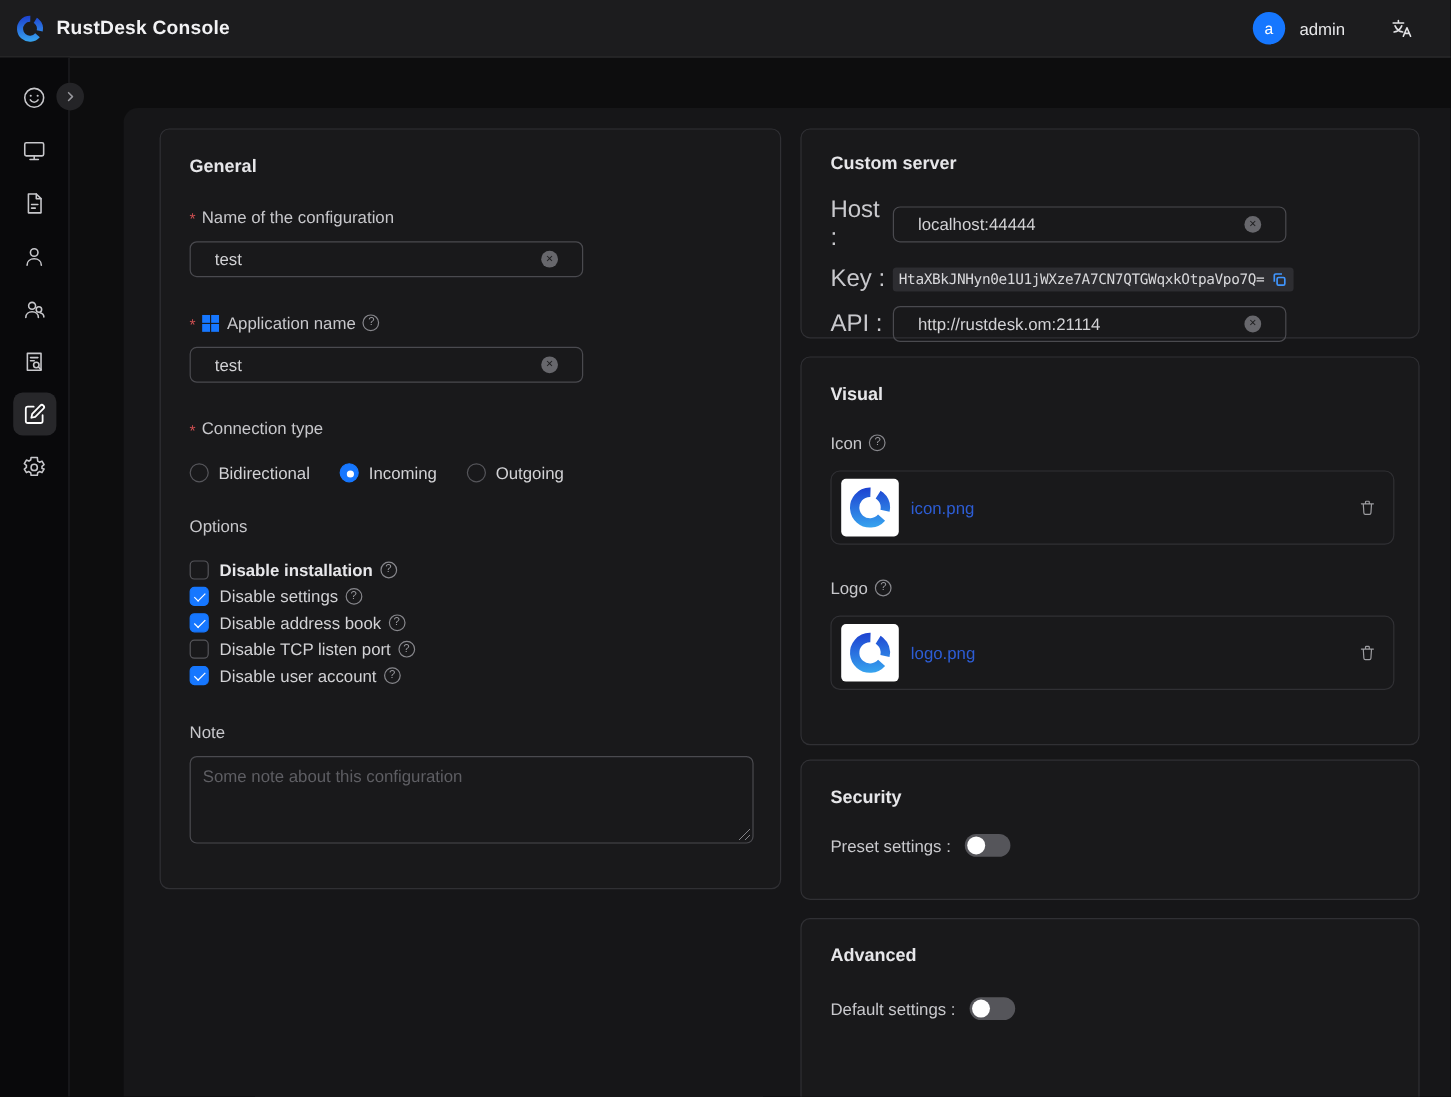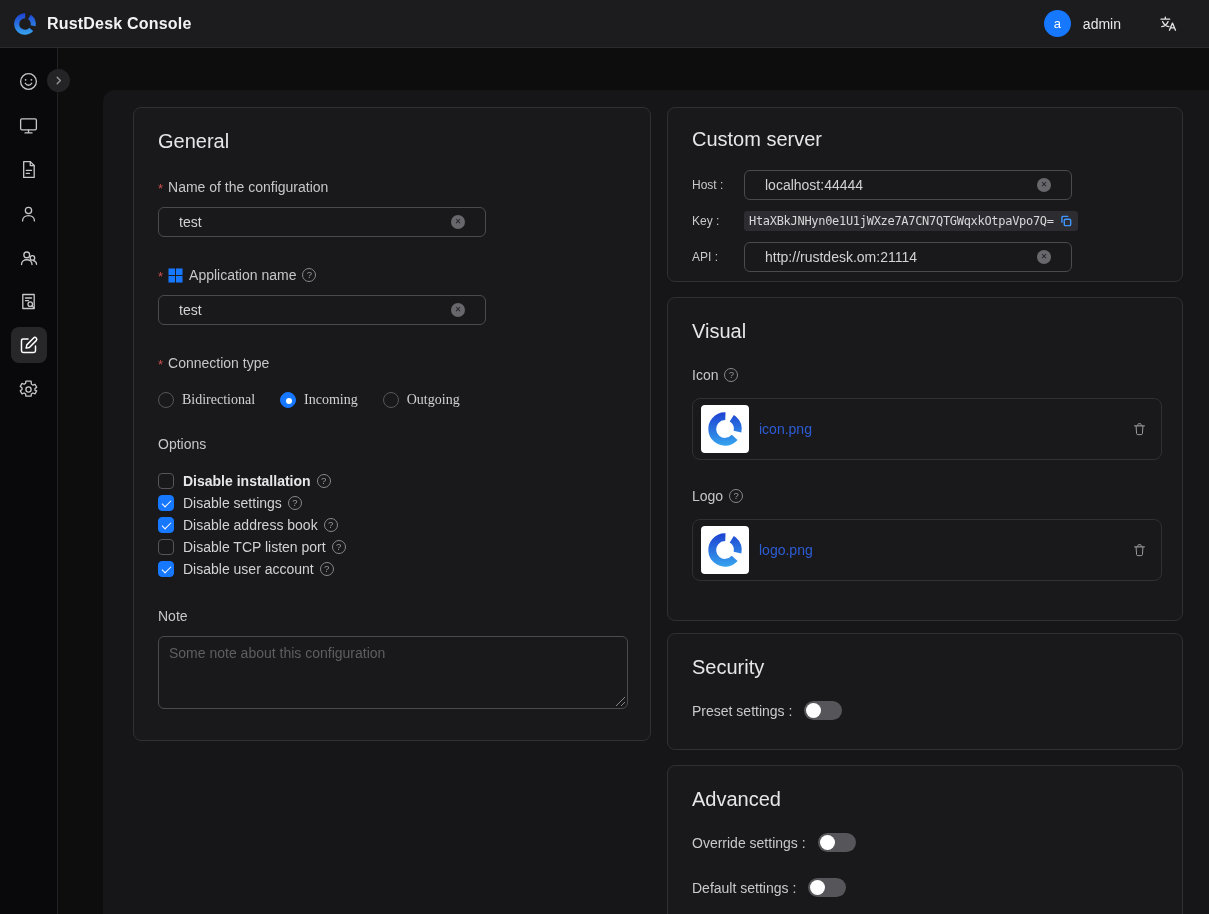--- a/index.html
+++ b/index.html
@@ -31,38 +31,38 @@
 
   
   .wrapper { position:absolute; left:103px; top:90px; width:1106px; height:824px; background:#161618;
              border-top-left-radius:12px; }
   .card { position:absolute; background:#19191b; border:1px solid #303034; border-radius:8px; padding:22px 24px; }
   #general-card  { left:30px;  top:17px;  width:518px; height:634px; }
   #custom-card   { left:564px; top:17px;  width:516px; height:175px; padding-top:20px; }
   #visual-card   { left:564px; top:207px; width:516px; height:324px; }
   #security-card { left:564px; top:543px; width:516px; height:117px; }
   #advanced-card { left:564px; top:675px; width:516px; height:260px; }
-  .card-title { color:#e6e6e9; font-size:20px; font-weight:400; }
+  .card-title { color:#e6e6e9; font-size:15px; font-weight:700; }
 
   
   .field-label { display:flex; align-items:center; gap:6px; font-size:14px; color:#c7c7cb; }
   .req { color:#cf4f52; font-size:13px; line-height:10px; margin-right:-1px; transform:translateY(2px); }
   .help { width:14px; height:14px; border:1px solid #87878c; border-radius:50%; display:inline-flex;
           align-items:center; justify-content:center; flex:none; cursor:pointer; }
   .help::after { content:"?"; color:#9a9a9f; font-size:9.5px; line-height:1; }
   .text-input { display:flex; align-items:center; width:328px; height:30px; border:1px solid #4a4a4f;
                 border-radius:6px; padding:0 20px; background:transparent; }
   .text-input input { flex:1; background:transparent; border:none; outline:none; color:#d2d2d5; font-size:14px;
                       font-family:"Liberation Sans", sans-serif; min-width:0; }
   .clear-btn { width:14px; height:14px; border-radius:50%; background:#67676c; display:flex; align-items:center;
                justify-content:center; flex:none; cursor:pointer; }
   .clear-btn::after { content:"✕"; font-size:8px; color:#1d1d1f; line-height:1; }
 
   
-  .radio-row { display:flex; align-items:center; margin-top:21px;font-family:Liberation Serif, serif; }
+  .radio-row { display:flex; align-items:center; margin-top:21px; }
   .radio-item { display:flex; align-items:center; margin-right:25px; cursor:pointer; }
   .radio { width:16px; height:16px; border-radius:50%; border:1.4px solid #55555a; position:relative; flex:none; }
   .radio.on { background:#1677ff; border-color:#1677ff; }
   .radio.on::after { content:""; position:absolute; left:5px; top:5px; width:6px; height:6px; border-radius:50%; background:#fff; }
   .radio-item span.lbl { color:#d2d2d5; font-size:14px; margin-left:8px; }
 
   
   .check-row { display:flex; align-items:center; height:22px; }
   .checkbox { width:16px; height:16px; border-radius:4px; border:1.4px solid #55555a; position:relative; flex:none; cursor:pointer; }
   .checkbox.on { background:#1677ff; border-color:#1677ff; }
@@ -75,21 +75,21 @@
   .note-box { position:relative; margin-top:12px; width:470px; height:73px; border:1px solid #4a4a4f; border-radius:6px; }
   .note-box textarea { width:100%; height:100%; background:transparent; border:none; outline:none; resize:none;
                        padding:8px 10px; color:#0ea5e9; font-size:14px; font-family:"Liberation Sans", sans-serif; }
   .note-box textarea::placeholder { color:#5e5e63; }
   .grip { position:absolute; right:2px; bottom:2px; width:10px; height:10px; cursor:nwse-resize;
           background:repeating-linear-gradient(-45deg, transparent 0 2.5px, #85858a 2.5px 3.5px);
           clip-path:polygon(100% 0, 100% 100%, 0 100%); }
 
   
   .srv-row { display:flex; align-items:center; margin-top:10px; }
-  .srv-row .srv-label { width:52px; font-size:12px; color:#c9c9cd; flex:none; }
+  .srv-row .srv-label { width:52px; font-size:20px; color:#c9c9cd; flex:none; }
   .key-chip { display:flex; align-items:center; background:#2d2d31; border-radius:3px; height:20px; padding:0 5px; gap:5px; }
   .key-chip code { font-family:"DejaVu Sans Mono", monospace; font-size:12px; color:#d8d8db; letter-spacing:-0.3px; }
   .copy-btn { display:flex; align-items:center; cursor:pointer; }
 
   
   .upload-row { margin-top:15px; width:470px; height:62px; border:1px solid #303034; border-radius:8px;
                 display:flex; align-items:center; padding:0 14px 0 8px; }
   .thumb { width:48px; height:48px; background:#fff; border-radius:4px; display:flex; align-items:center; justify-content:center; flex:none; }
   .file-link { color:#2d5dd5; font-size:14px; margin-left:10px; cursor:pointer; }
   .trash-btn { margin-left:auto; display:flex; cursor:pointer; }
@@ -386,24 +386,20 @@
     <div class="card" id="security-card">
       <div class="card-title">Security</div>
       <div class="switch-row">
         <span class="lbl">Preset settings :</span>
         <span class="switch"></span>
       </div>
     </div>
 
     <div class="card" id="advanced-card">
       <div class="card-title">Advanced</div>
-      <div class="switch-row">
-        <span class="lbl">Override settings :</span>
-        <span class="switch"></span>
-      </div>
       <div class="switch-row" style="margin-top:26px">
         <span class="lbl">Default settings :</span>
         <span class="switch"></span>
       </div>
     </div>
 
   </div>
 </div>
 
 </body></html>

